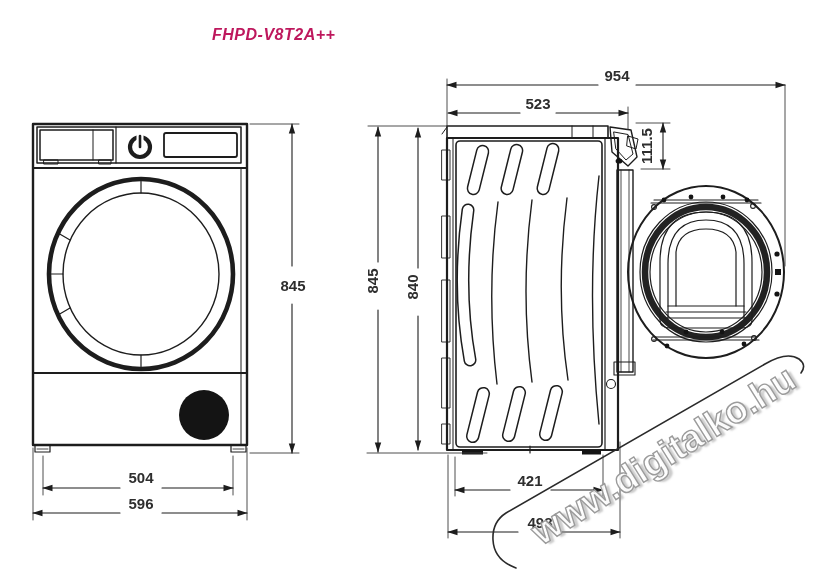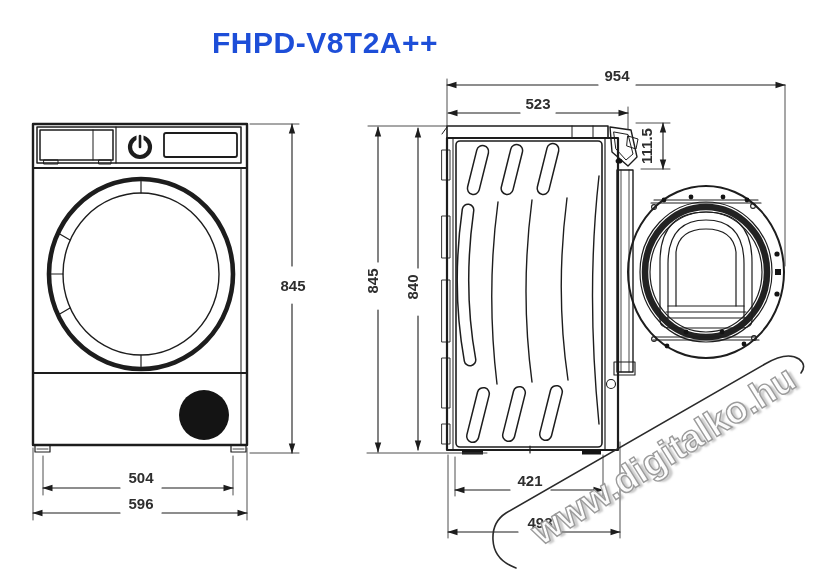--- a/index.html
+++ b/index.html
@@ -3,22 +3,23 @@
 <meta charset="utf-8">
 <style>
   html,body{margin:0;padding:0;background:#ffffff;}
   #canvas{
     position:relative;width:821px;height:573px;background:#ffffff;overflow:hidden;
     font-family:"Liberation Sans",sans-serif;
   }
   #drawing{position:absolute;left:0;top:0;}
   .page-title{
     position:absolute;left:212px;top:26px;width:260px;
-    font-size:30px;font-weight:700;color:#1d4ed8;letter-spacing:.5px;
+    font-size:16px;font-weight:700;color:#be185d;letter-spacing:.5px;
     font-family:"Liberation Sans",sans-serif;
+    font-style:italic;
   }
   .watermark{
     position:absolute;left:535px;top:517px;height:37px;line-height:37px;
     transform:rotate(-32deg);transform-origin:0 50%;
     font-size:37px;font-weight:700;letter-spacing:0px;white-space:nowrap;
     color:rgba(255,255,255,0.88);
     -webkit-text-stroke:1.4px #9b9b9b;
     text-shadow:3px 3px 2px rgba(140,140,140,0.45);
     z-index:5;pointer-events:none;
   }

